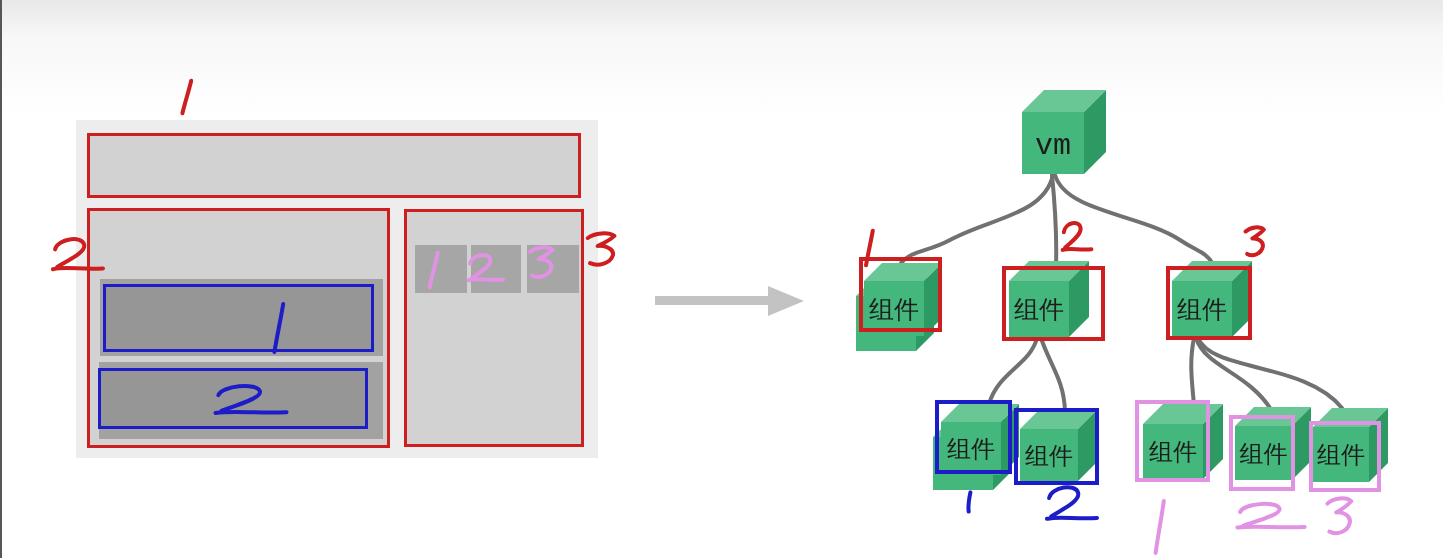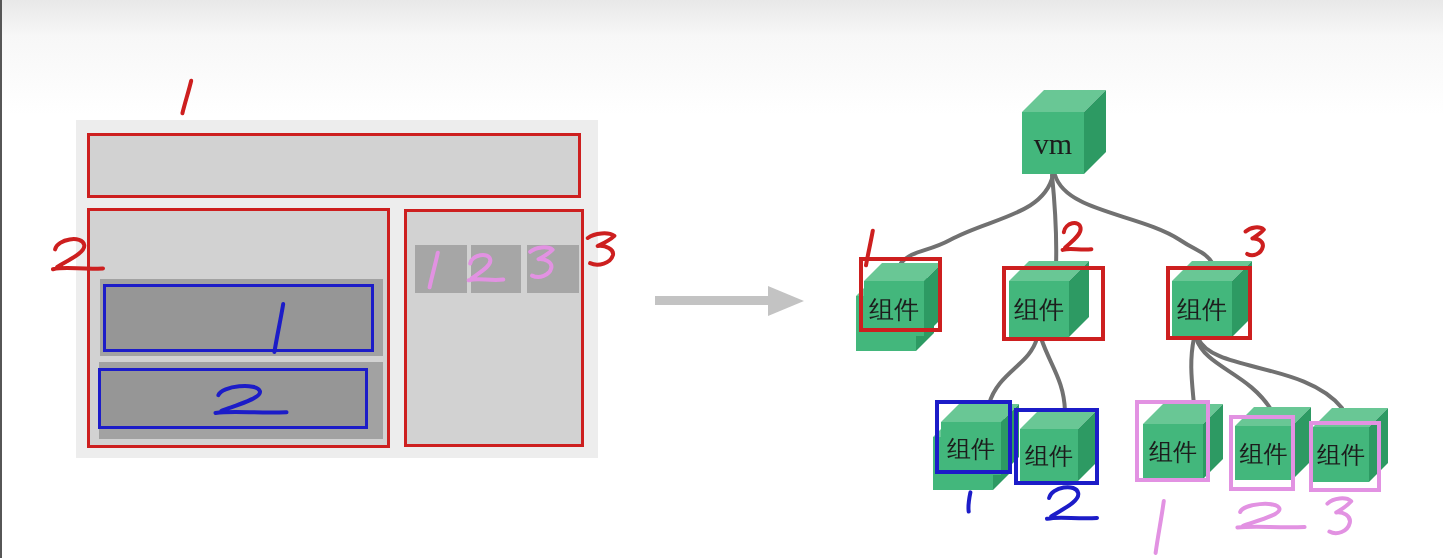--- a/index.html
+++ b/index.html
@@ -1,19 +1,19 @@
 <!DOCTYPE html>
 <html style="--red: #cd1f1f; --blue: #1c1cc8; --pink: #e292e2; --cube-front: #43b77c; --cube-top: #69c795; --cube-side: #2d9a63; --cube-text: #1c1c1c; --connector: #717171; --arrow: #c3c3c3; --page-bg: #ffffff; --top-fade: #e8e8e8; --edge-line: #565656; --panel-fill: #ededed; --section-fill: #d2d2d2; --slot-fill: #a6a6a6; --row-wrap-fill: #a2a2a2; --row-fill: #969696;"><head>
 <meta charset="utf-8">
 <style>
   html,body{margin:0;padding:0;background:#fff;}
   .canvas{
     position:relative;width:1443px;height:558px;overflow:hidden;
     background:var(--page-bg,#fff);
-    font-family:Liberation Serif, serif;
+    font-family:Liberation Mono, monospace;
   }
   .top-fade{position:absolute;left:0;top:0;width:100%;height:115px;
     background:linear-gradient(to bottom,var(--top-fade,#e8e8e8) 0px,#f7f7f7 36px,rgba(255,255,255,0) 115px);}
   .edge-line{position:absolute;left:0;top:0;width:2px;height:100%;background:var(--edge-line,#565656);}
   .panel{position:absolute;left:76px;top:120px;width:522px;height:338px;background:var(--panel-fill,#ededed);}
   .sect{position:absolute;background:var(--section-fill,#d2d2d2);border:3px solid var(--red,#cd1f1f);}
   .header-bar{left:87px;top:133px;width:488px;height:59px;}
   .main-box{left:87px;top:208px;width:297px;height:234px;}
   .sidebar-box{left:404px;top:209px;width:174px;height:232px;}
   .slot{position:absolute;background:var(--slot-fill,#a6a6a6);}

